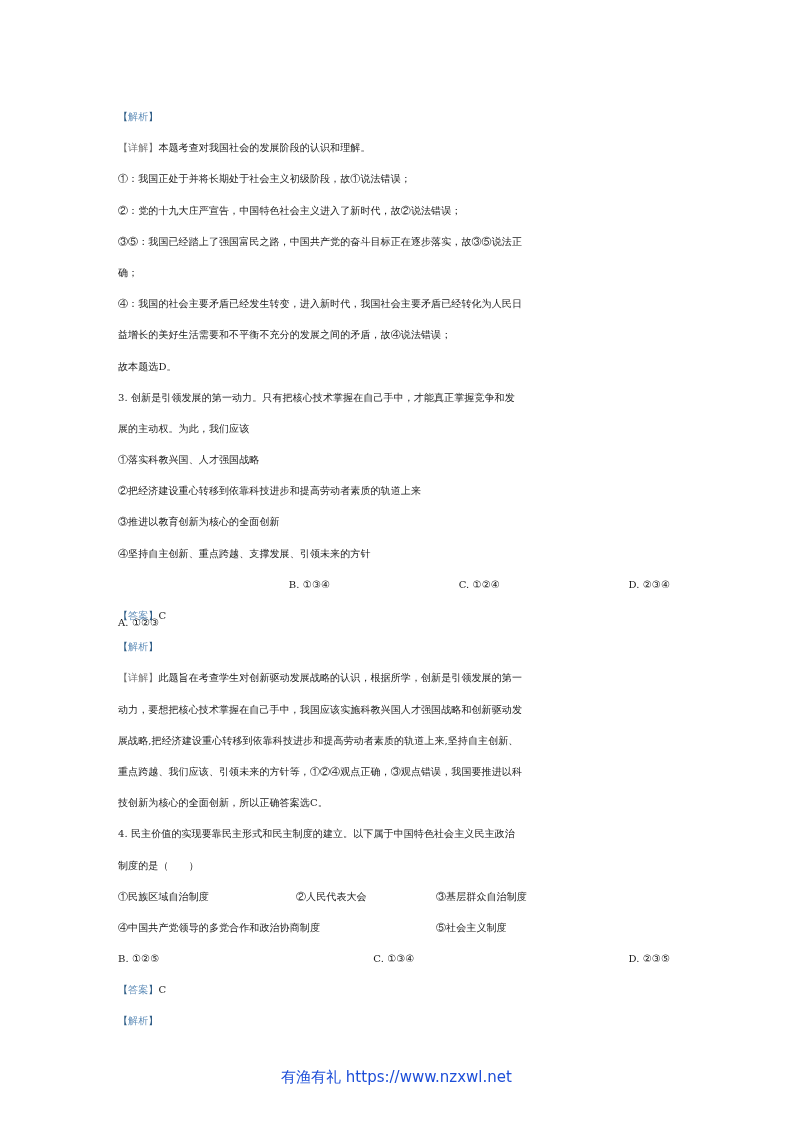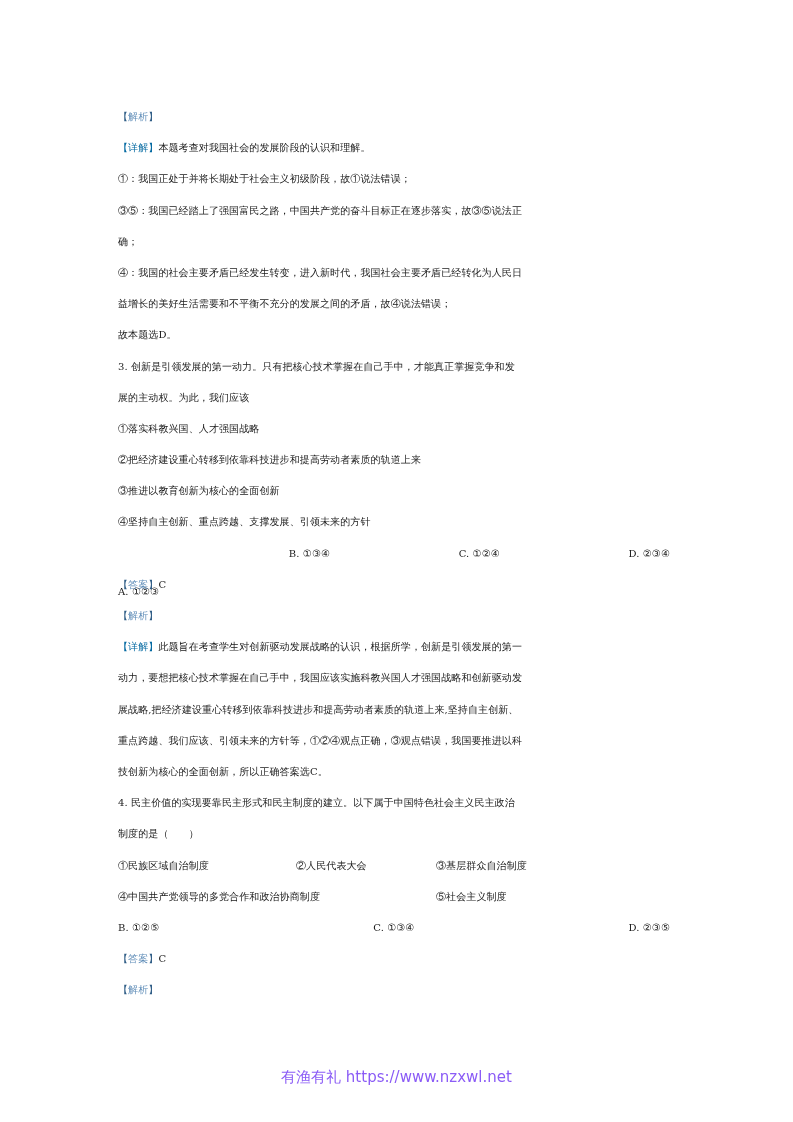--- a/index.html
+++ b/index.html
@@ -28,21 +28,21 @@
     white-space: nowrap;
     letter-spacing: 0.1px;
   }
   .tag-blue {
     color: #5f8db8;
   }
   .tag-blue .br {
     color: #2f5d86;
   }
   .tag-black {
-    color: #0369a1;
+    color: #737373;
   }
   .options {
     display: flex;
     justify-content: space-between;
     width: 552px;
   }
   .options span.opt {
     display: inline-block;
   }
   .opt-a { width: 163px; margin-top: 38px; }
@@ -55,35 +55,36 @@
   .items-row .it2 { width: 140px; }
   .items-row .it4 { width: 318px; }
   .footer {
     position: absolute;
     left: 0;
     width: 793px;
     top: 1068px;
     text-align: center;
     font-family: "DejaVu Sans", "Liberation Sans", sans-serif;
     font-size: 15px;
-    color: #8b5cf6;
+    color: #1d4ed8;
   }
 </style>
 </head>
 <body>
 
 <div class="page">
 
   <div class="line tag-blue">
     <span class="br">【</span><span>解析</span><span class="br">】</span>
   </div>
   <div class="line">
     <span class="tag-black"><span>【</span><span>详解</span><span>】</span></span><span>本题考查对我国社会的发展阶段的认识和理解。</span>
   </div>
   <div class="line">①：我国正处于并将长期处于社会主义初级阶段，故①说法错误；</div>
+  <div class="line">②：党的十九大庄严宣告，中国特色社会主义进入了新时代，故②说法错误；</div>
   <div class="line">③⑤：我国已经踏上了强国富民之路，中国共产党的奋斗目标正在逐步落实，故③⑤说法正</div>
   <div class="line">确；</div>
   <div class="line">④：我国的社会主要矛盾已经发生转变，进入新时代，我国社会主要矛盾已经转化为人民日</div>
   <div class="line">益增长的美好生活需要和不平衡不充分的发展之间的矛盾，故④说法错误；</div>
   <div class="line">故本题选D。</div>
 
   <div class="line">3. 创新是引领发展的第一动力。只有把核心技术掌握在自己手中，才能真正掌握竞争和发</div>
   <div class="line">展的主动权。为此，我们应该</div>
   <div class="line">①落实科教兴国、人才强国战略</div>
   <div class="line">②把经济建设重心转移到依靠科技进步和提高劳动者素质的轨道上来</div>

